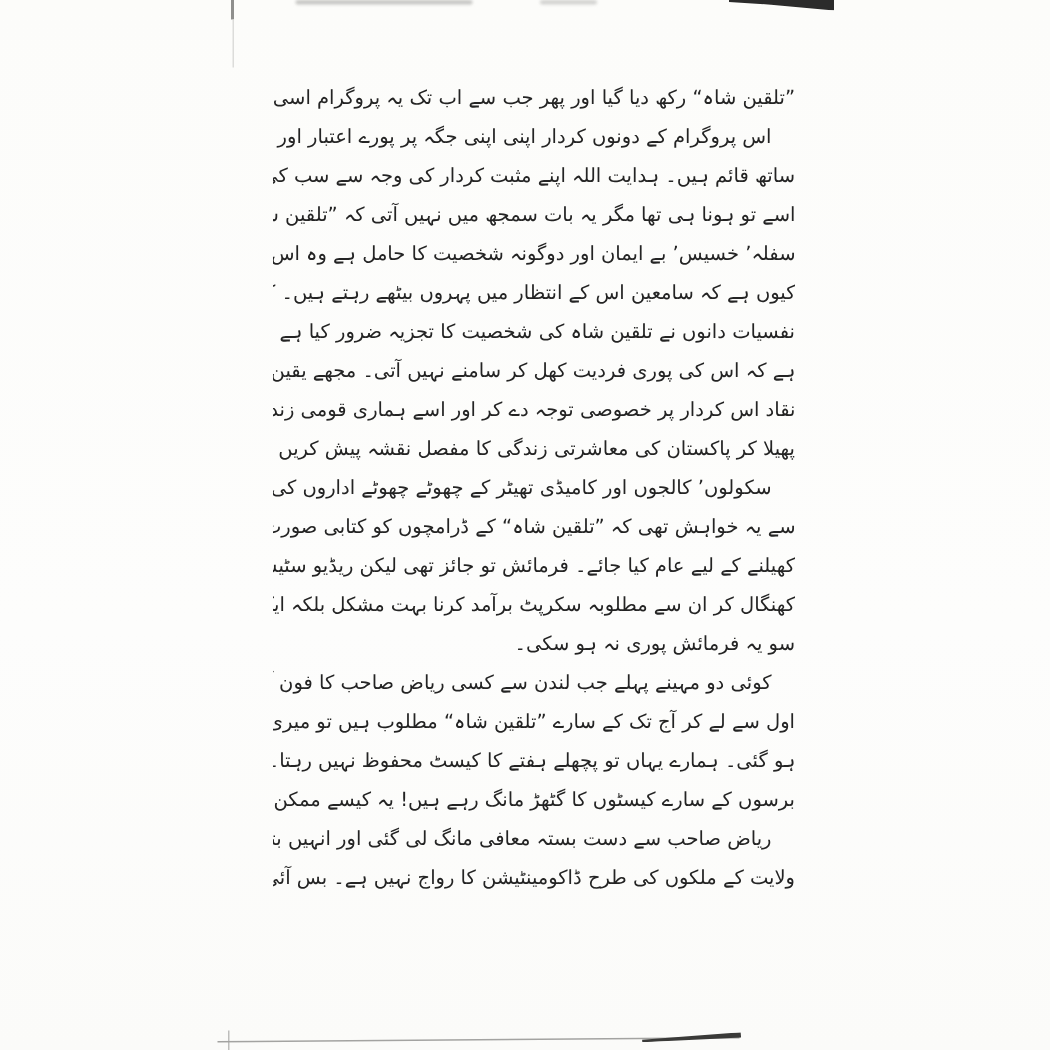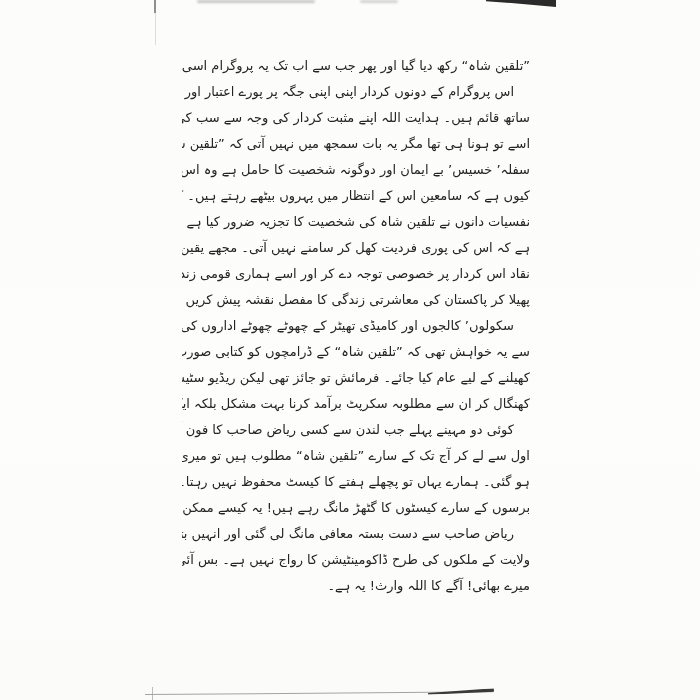--- a/index.html
+++ b/index.html
@@ -110,29 +110,29 @@
       <div class="line">ہے کہ اس کی پوری فردیت کھل کر سامنے نہیں آتی۔ مجھے یقین ہے کہ آنے والے</div>
       <div class="line">نقاد اس کردار پر خصوصی توجہ دے کر اور اسے ہماری قومی زندگی کے پورے کینوس پر</div>
       <div class="line">پھیلا کر پاکستان کی معاشرتی زندگی کا مفصل نقشہ پیش کریں گے۔</div>
     </div>
 
     <div class="paragraph">
       <div class="line indent">سکولوں’ کالجوں اور کامیڈی تھیٹر کے چھوٹے چھوٹے اداروں کی بڑی دیر</div>
       <div class="line">سے یہ خواہش تھی کہ ”تلقین شاہ“ کے ڈرامچوں کو کتابی صورت میں بہم کر کے سٹیج پر</div>
       <div class="line">کھیلنے کے لیے عام کیا جائے۔ فرمائش تو جائز تھی لیکن ریڈیو سٹیشن پر پرانے بوروں کو</div>
       <div class="line">کھنگال کر ان سے مطلوبہ سکرپٹ برآمد کرنا بہت مشکل بلکہ ایک حد تک ناممکن کام تھا’</div>
+      <div class="line">سو یہ فرمائش پوری نہ ہو سکی۔</div>
     </div>
 
     <div class="paragraph">
       <div class="line indent">کوئی دو مہینے پہلے جب لندن سے کسی ریاض صاحب کا فون آیا کہ مجھے روز</div>
       <div class="line">اول سے لے کر آج تک کے سارے ”تلقین شاہ“ مطلوب ہیں تو میری سٹی گم</div>
       <div class="line">ہو گئی۔ ہمارے یہاں تو پچھلے ہفتے کا کیسٹ محفوظ نہیں رہتا۔ ریاض صاحب پینتیس</div>
       <div class="line">برسوں کے سارے کیسٹوں کا گٹھڑ مانگ رہے ہیں! یہ کیسے ممکن ہو سکتا ہے ......</div>
     </div>
 
     <div class="paragraph">
       <div class="line indent">ریاض صاحب سے دست بستہ معافی مانگ لی گئی اور انہیں بتا دیا گیا کہ ہمارے یہاں</div>
       <div class="line">ولایت کے ملکوں کی طرح ڈاکومینٹیشن کا رواج نہیں ہے۔ بس آئی’ جلائی’ چل</div>
-      <div class="line">میرے بھائی! آگے کا اللہ وارث! یہ ہے۔</div>
     </div>
 
   </div>
 </div>
 
 </body></html>

